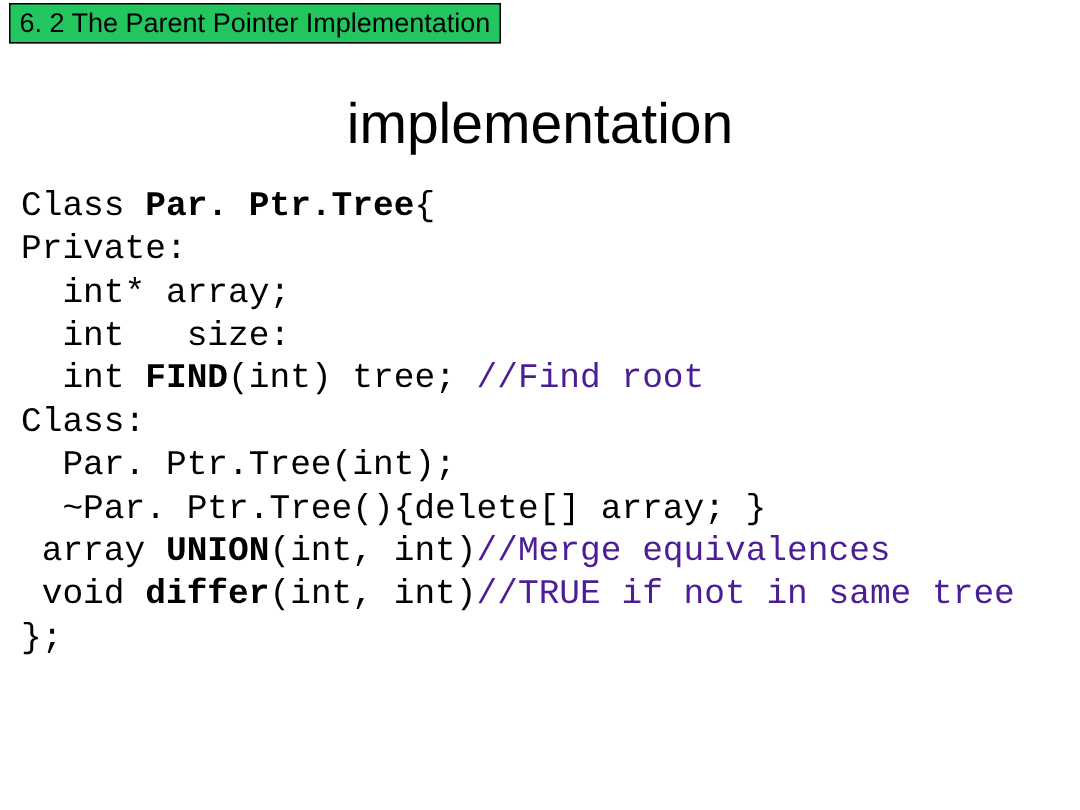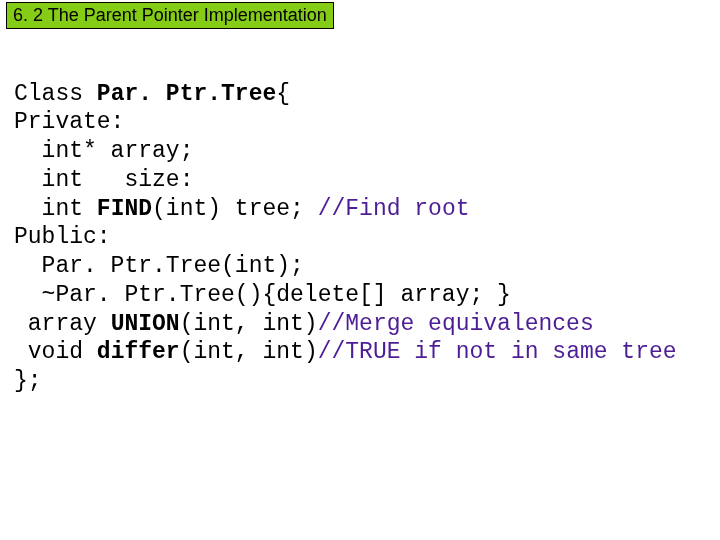--- a/index.html
+++ b/index.html
@@ -10,21 +10,21 @@
     background: #ffffff;
     font-family: Arial, Helvetica, sans-serif;
     position: relative;
     overflow: hidden;
   }
   .section-label {
     position: absolute;
     top: 2px;
     left: 6px;
     border: 1px solid #000;
-    background: #84cc16;
+    background: #22c55e;
     font-size: 18px;
     padding: 2px 6px;
   }
   .title {
     text-align: center;
     font-size: 38px;
     font-family: Arial, Helvetica, sans-serif;
     margin-top: 18px;
     line-height: 1.15;
   }
@@ -39,25 +39,26 @@
   .kw { font-weight: bold; }
   .cm { color: #4c1d95; }
 </style>
 </head>
 <body>
 
 <div class="section-label">6. 2 The Parent Pointer Implementation</div>
 
 <div class="title">
   <br>
+  <span>implementation</span>
 </div>
 
 <div class="code"><span><span>Class </span><span class="kw">Par. Ptr.Tree</span><span>{</span></span>
 <span>Private:</span>
 <span>  int* array;</span>
 <span>  int   size:</span>
 <span><span>  int </span><span class="kw">FIND</span><span>(int) tree; </span><span class="cm">//Find root</span></span>
-<span>Public:</span>
+<span>Class:</span>
 <span>  Par. Ptr.Tree(int);</span>
 <span>  ~Par. Ptr.Tree(){delete[] array; }</span>
 <span><span> array </span><span class="kw">UNION</span><span>(int, int)</span><span class="cm">//Merge equivalences</span></span>
 <span><span> void </span><span class="kw">differ</span><span>(int, int)</span><span class="cm">//TRUE if not in same tree</span></span>
 <span>};</span></div>
 
 </body></html>

